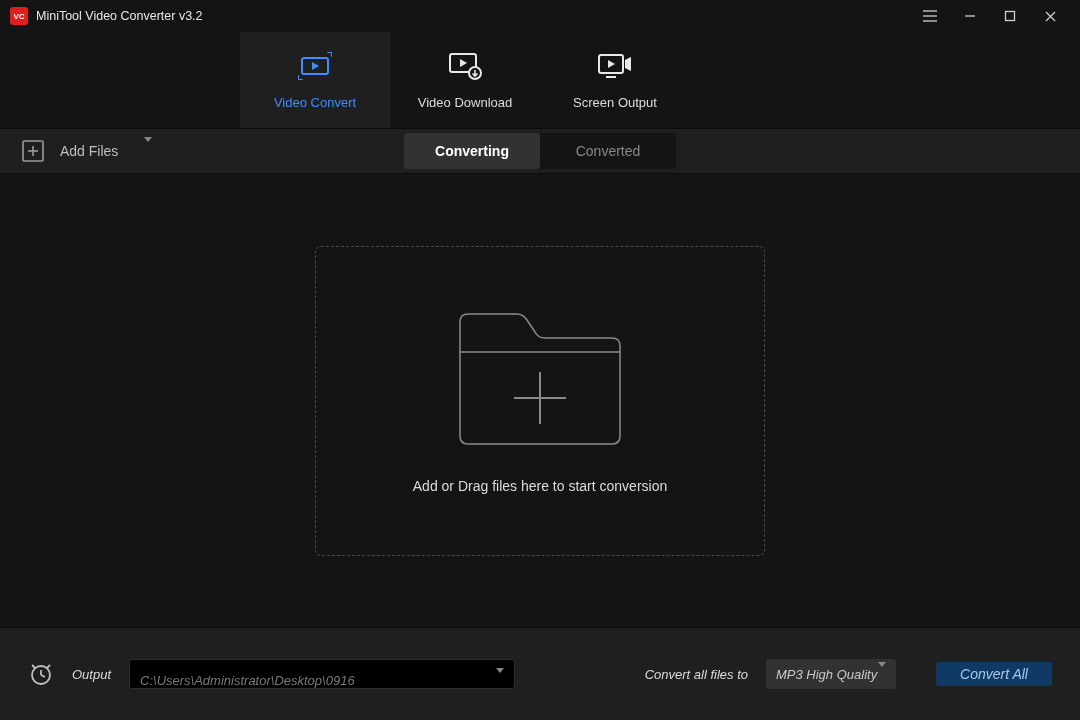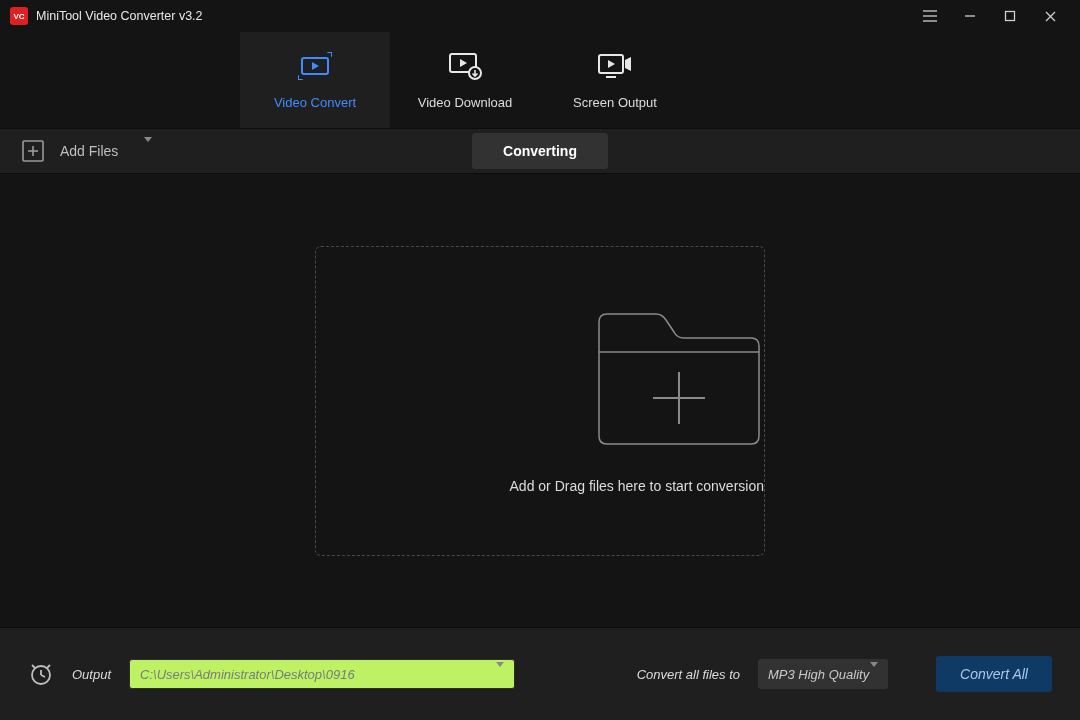--- a/index.html
+++ b/index.html
@@ -29,35 +29,35 @@
   .addfiles .icon { width: 26px; height: 26px; }
   .addfiles .lbl { font-size: 14px; color: #bfbfbf; font-weight: 500; }
   .addfiles .chev { margin-left: 12px; }
   .subtabs { position: absolute; left: 50%; transform: translateX(-50%); display: flex; background: #141414; border-radius: 3px; }
   .subtab { width: 136px; height: 36px; display:flex; align-items:center; justify-content:center; font-size: 14px; cursor: pointer; border-radius: 3px; }
   .subtab.active { background: #323232; color: #fff; font-weight: 600; }
   .subtab.inactive { color: #888; }
 
   
   .main { height: 453px; background: #141414; display:flex; align-items:center; justify-content:center; }
-  .dropzone { width: 450px; height: 310px; border: 1.5px dashed #4a4a4a; border-radius: 6px; display:flex; flex-direction:column; align-items:flex-end; justify-content:center; gap: 28px; cursor: pointer; }
+  .dropzone { width: 450px; height: 310px; border: 1.5px dashed #4a4a4a; border-radius: 6px; display:flex; flex-direction:column; align-items:center; justify-content:center; gap: 28px; cursor: pointer; }
   .dropzone .foldericon { width: 170px; height: 142px; }
   .dropzone .prompt { font-size: 14px; color: #dcdcdc; }
 
   
   .bottombar { height: 93px; background: #1f1f1f; border-top: 1px solid #0c0c0c; display:flex; align-items:center; padding: 0 28px; gap: 18px; font-style: italic; }
   .recent-icon { width: 26px; height: 26px; }
   .outlabel { font-size: 13px; color: #dcdcdc; }
-  .outpath { width: 386px; height: 30px; background: #bef264; border: 1px solid #2d2d2d; border-radius: 3px; display:flex; align-items:center; padding: 0 10px; font-size: 13px; color: #7a7a7a; cursor: pointer; }
+  .outpath { width: 386px; height: 30px; background: #000000; border: 1px solid #2d2d2d; border-radius: 3px; display:flex; align-items:flex-end; padding: 0 10px; font-size: 13px; color: #7a7a7a; cursor: pointer; }
   .outpath .txt { flex:1; white-space:nowrap; overflow:hidden; text-overflow:ellipsis; }
   .bottombar .spacer { flex: 1; }
   .convlabel { font-size: 13px; color: #dcdcdc; }
   .formatsel { width: 130px; height: 30px; background: #323232; border-radius: 3px; display:flex; align-items:center; padding: 0 10px; font-size: 13px; color: #c9c9c9; cursor: pointer; }
   .formatsel .txt { flex:1; white-space:nowrap; overflow:hidden; }
-  .convertall { width: 116px; height: 36px; background: #0f3a66; border-radius: 3px; display:flex; align-items:center; justify-content:center; font-size: 14px; color: #a8c8e8; font-weight: 500; cursor: pointer; margin-left: 30px; }
+  .convertall { width: 116px; height: 24px; background: #0f3a66; border-radius: 3px; display:flex; align-items:center; justify-content:center; font-size: 14px; color: #a8c8e8; font-weight: 500; cursor: pointer; margin-left: 22px; }
 
   .tri-down { width:0; height:0; border-left:4px solid transparent; border-right:4px solid transparent; border-top:5px solid #888; }
 </style>
 </head>
 <body>
 
 <div class="titlebar">
   <div class="logo">
     <svg viewBox="0 0 12 12">
         <text x="6" y="9" text-anchor="middle" font-size="8" font-weight="700" fill="#fff">VC</text>
@@ -133,20 +133,21 @@
         <rect x="3" y="3" width="20" height="20" rx="1"></rect>
         <line x1="13" y1="8" x2="13" y2="18"></line>
         <line x1="8" y1="13" x2="18" y2="13"></line>
       </svg>
     </span>
     <span class="lbl">Add Files</span>
     <span class="chev"><span class="tri-down"></span></span>
   </div>
   <div class="subtabs">
     <div class="subtab active">Converting</div>
+    <div class="subtab inactive">Converted</div>
   </div>
 </div>
 
 <div class="main">
   <div class="dropzone">
     <div class="foldericon">
       <svg width="170" height="142" viewBox="0 0 170 142" fill="none" stroke="#8a8a8a" stroke-width="1.5">
         <path d="M5 30 L5 14 Q5 6 13 6 L62 6 Q68 6 72 12 L80 24 Q83 30 90 30 L157 30 Q165 30 165 38 L165 128 Q165 136 157 136 L13 136 Q5 136 5 128 Z"></path>
         <line x1="5" y1="44" x2="165" y2="44"></line>
         <line x1="85" y1="64" x2="85" y2="116" stroke-width="2"></line>

